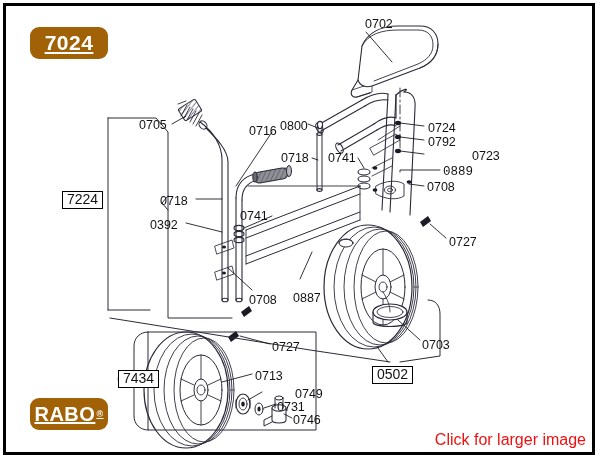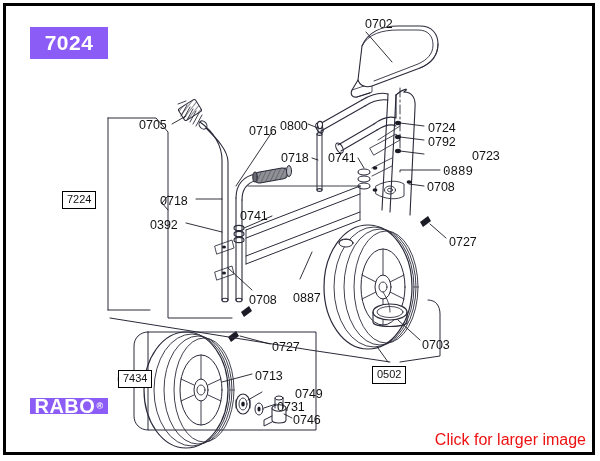--- a/index.html
+++ b/index.html
@@ -28,58 +28,59 @@
   }
   #art {
     position: absolute;
     left: 0;
     top: 0;
     width: 600px;
     height: 461px;
   }
   .badge-dark {
     position: absolute;
-    background: #8b5cf6;
+    background: #a16207;
     color: #ffffff;
-    border-radius: 0;
+    border-radius: 9px;
     display: flex;
     align-items: center;
     justify-content: center;
     font-weight: bold;
     letter-spacing: 0.5px;
+    text-decoration: underline;
   }
   #assembly-code-badge {
     left: 30px;
     top: 27px;
     width: 78px;
     height: 32px;
     font-size: 21px;
   }
   #brand-logo {
     left: 30px;
     top: 398px;
     width: 78px;
-    height: 16px;
+    height: 32px;
     font-size: 20px;
   }
   #brand-logo .reg {
     font-size: 9px;
     vertical-align: super;
     margin-left: 1px;
   }
   .callout {
     position: absolute;
     font-size: 12.5px;
     color: #121212;
     white-space: nowrap;
     line-height: 13px;
   }
   .boxed-callout {
     position: absolute;
-    font-size: 11px;
+    font-size: 14px;
     color: #121212;
     white-space: nowrap;
     border: 1.3px solid #000000;
     background: #ffffff;
     padding: 1px 4px 2px 4px;
     line-height: 13px;
   }
   #larger-image-hint {
     position: absolute;
     right: 14px;

